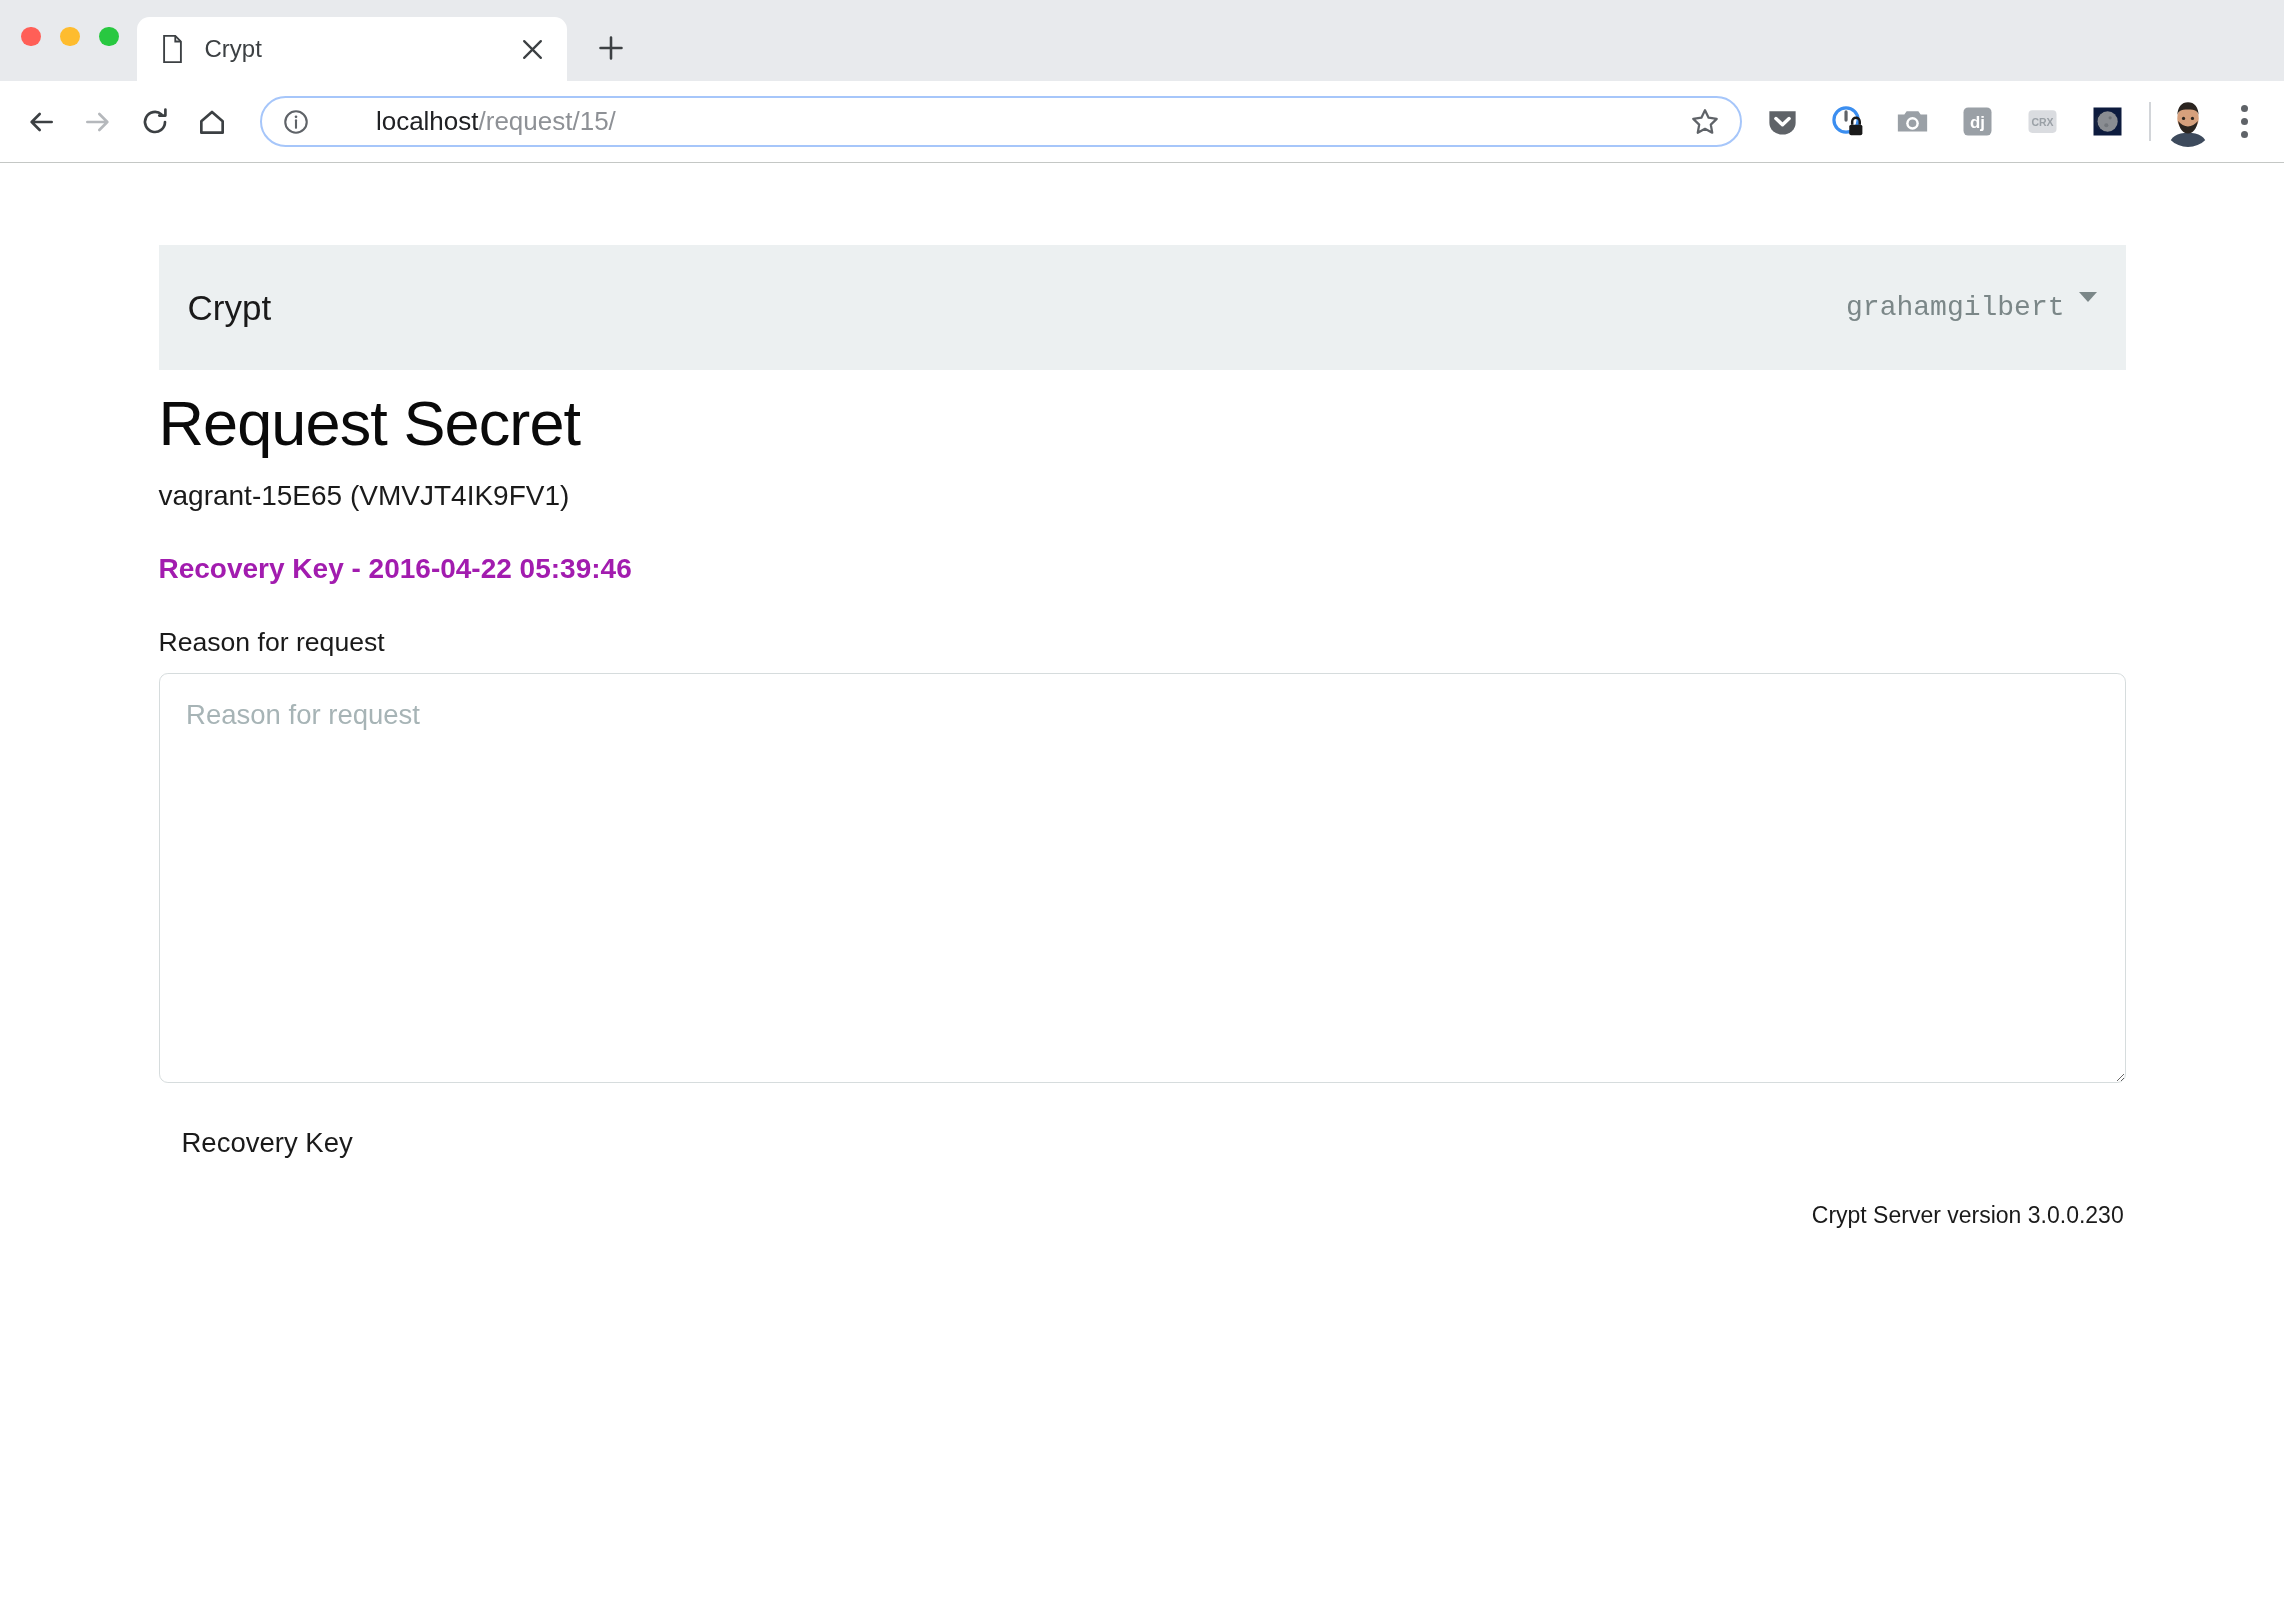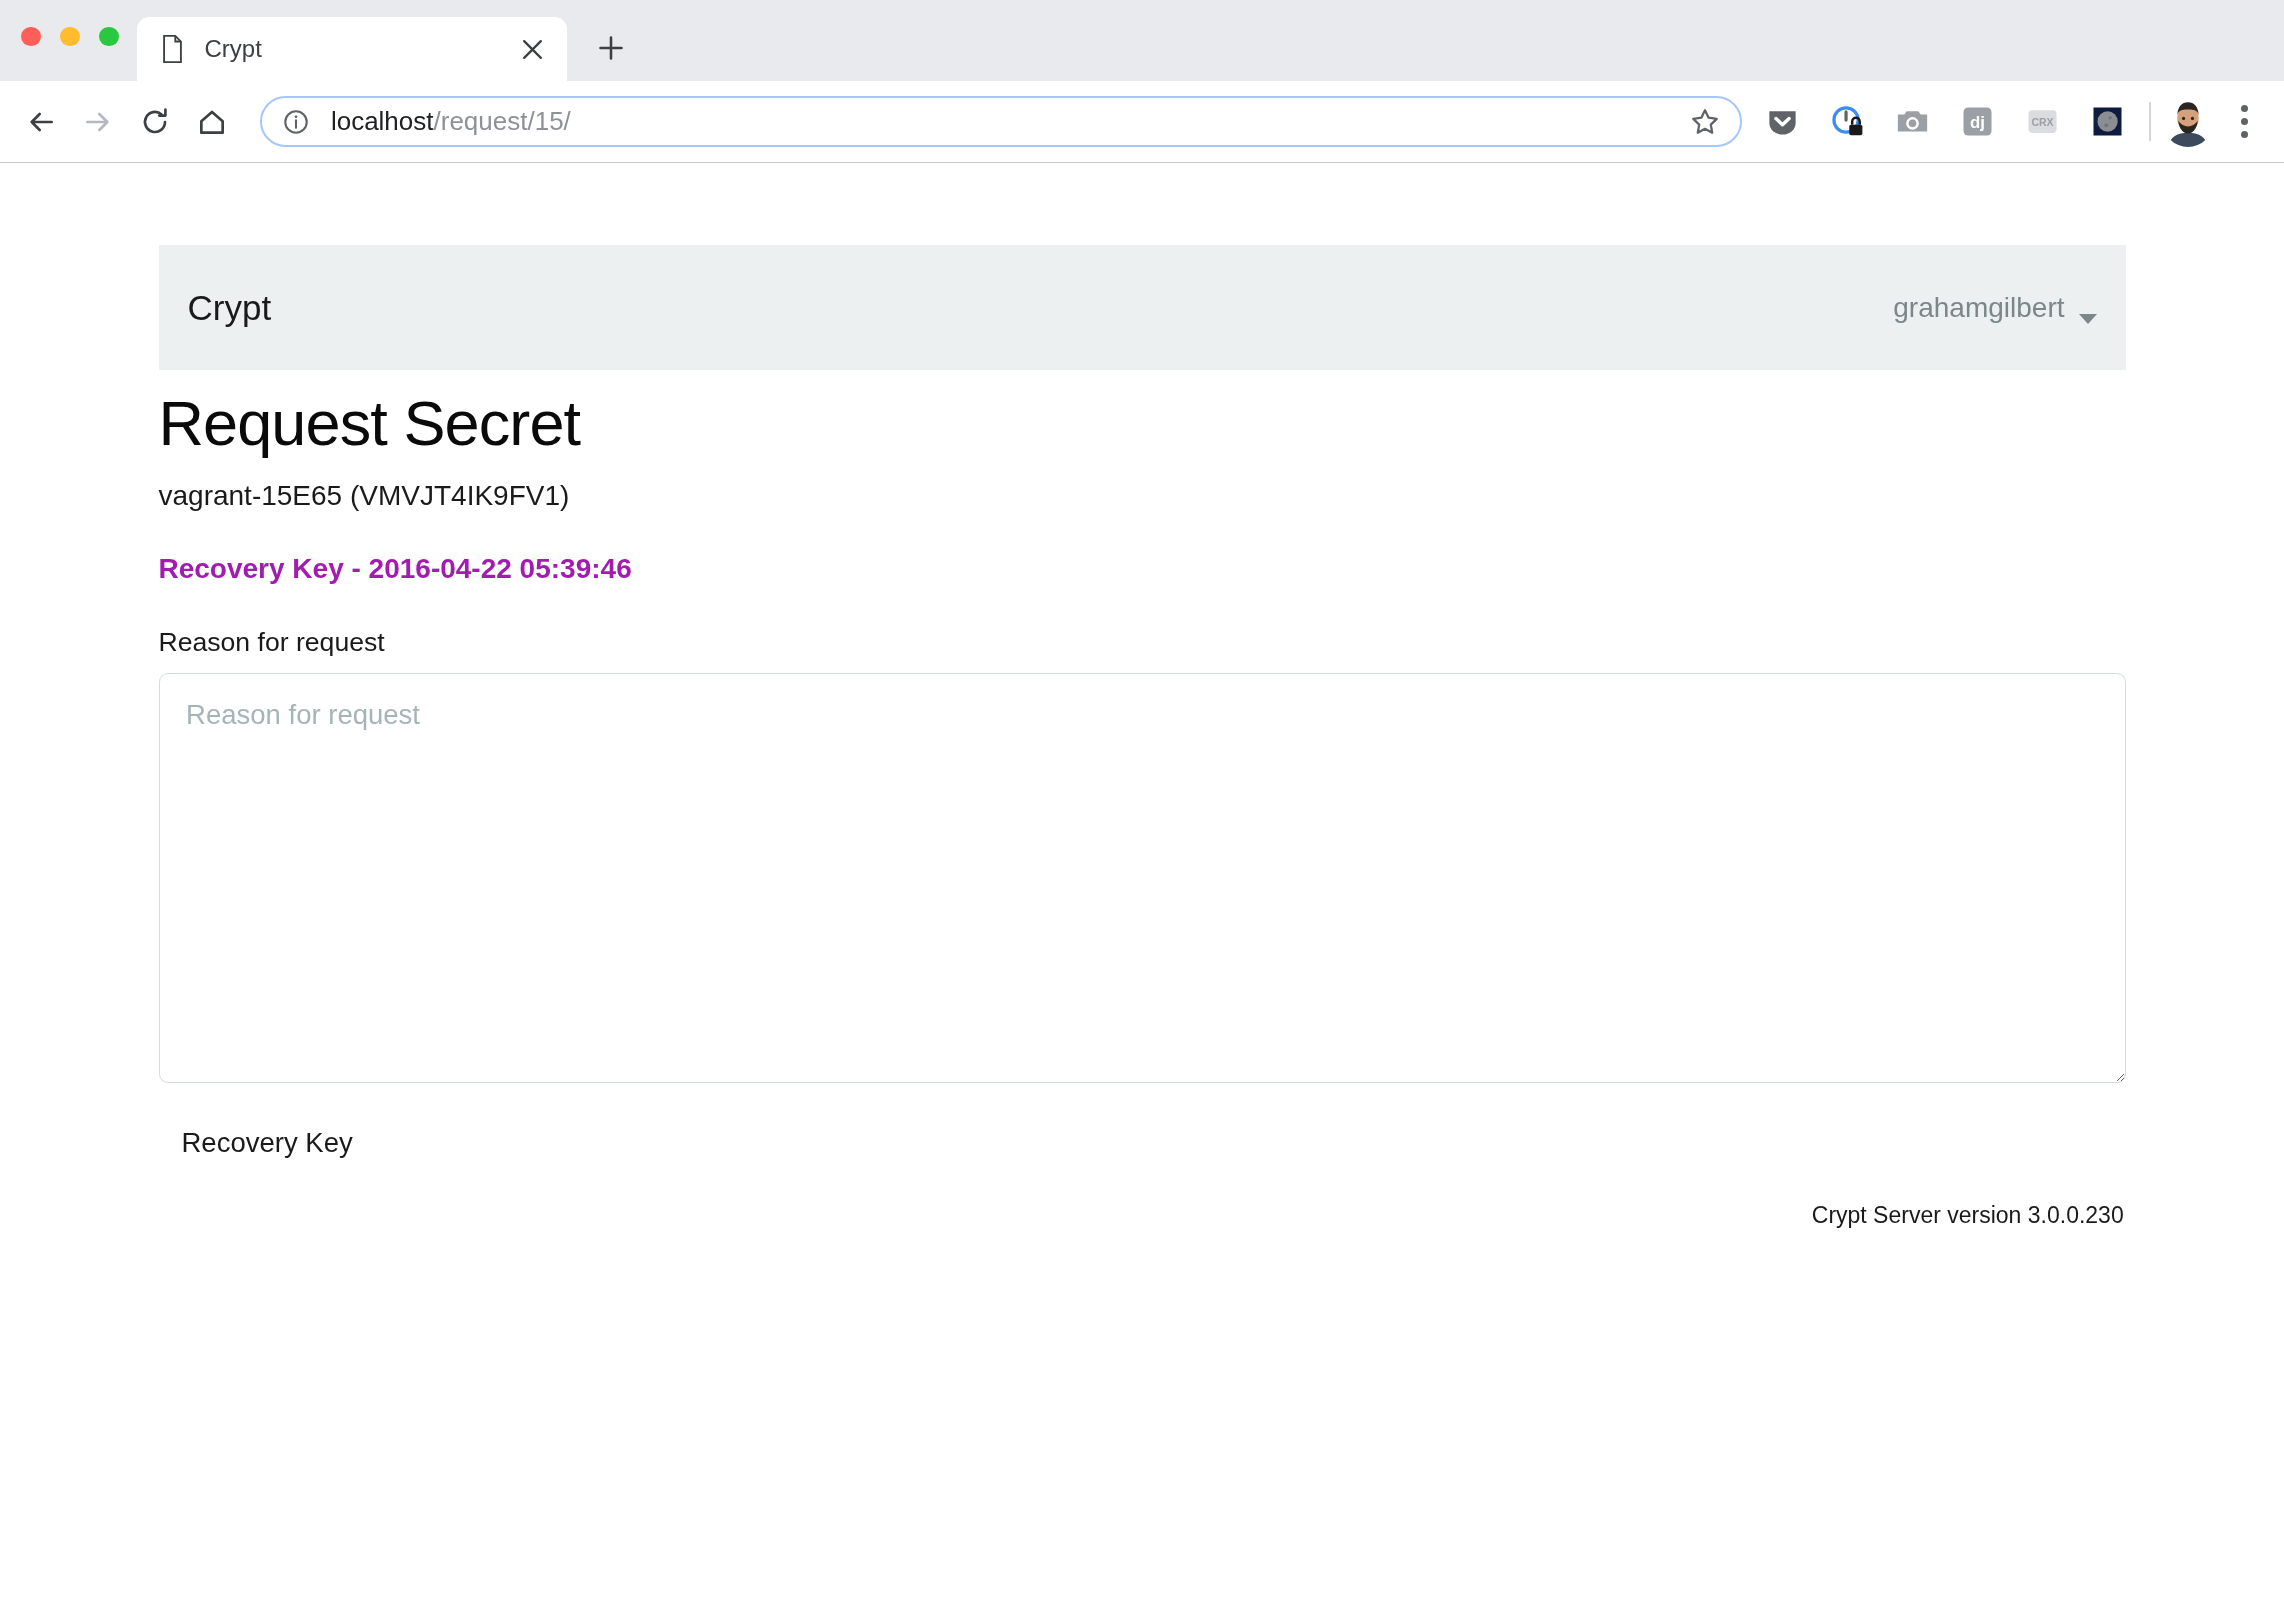--- a/index.html
+++ b/index.html
@@ -96,20 +96,21 @@
     flex: 1 1 auto;
     height: 51px;
     margin: 0 12.4px 0 19.5px;
     background: #ffffff;
     border: 2.7px solid #a6c6fa;
     border-radius: 26.6px;
     display: flex;
     align-items: center;
     padding: 0 14px 0 19.5px;
     min-width: 0;
+    gap: 45px;
   }
   .omnibox-info { flex: 0 0 auto; width: 30px; height: 30px; display:flex; align-items:center; justify-content:center; }
   .omnibox-url {
     flex: 1 1 auto;
     margin-left: 19.5px;
     font-size: 26px;
     color: #202124;
     white-space: nowrap;
     overflow: hidden;
     min-width: 0;
@@ -159,22 +160,23 @@
   }
   .navbar-brand {
     font-size: 35px;
     color: #1a1a1a;
     font-weight: 400;
   }
   .navbar-user {
     font-size: 28px;
     color: #7b8788;
     display: flex;
-    align-items: flex-end;
+    align-items: flex-start;
     gap: 14px;
+    font-family: Liberation Mono, monospace;
   }
   .caret {
     width: 0; height: 0;
     border-left: 9.8px solid transparent;
     border-right: 9.8px solid transparent;
     border-top: 10.6px solid #7b8788;
   }
 
   .content { padding: 0 0 0 0; }
 

